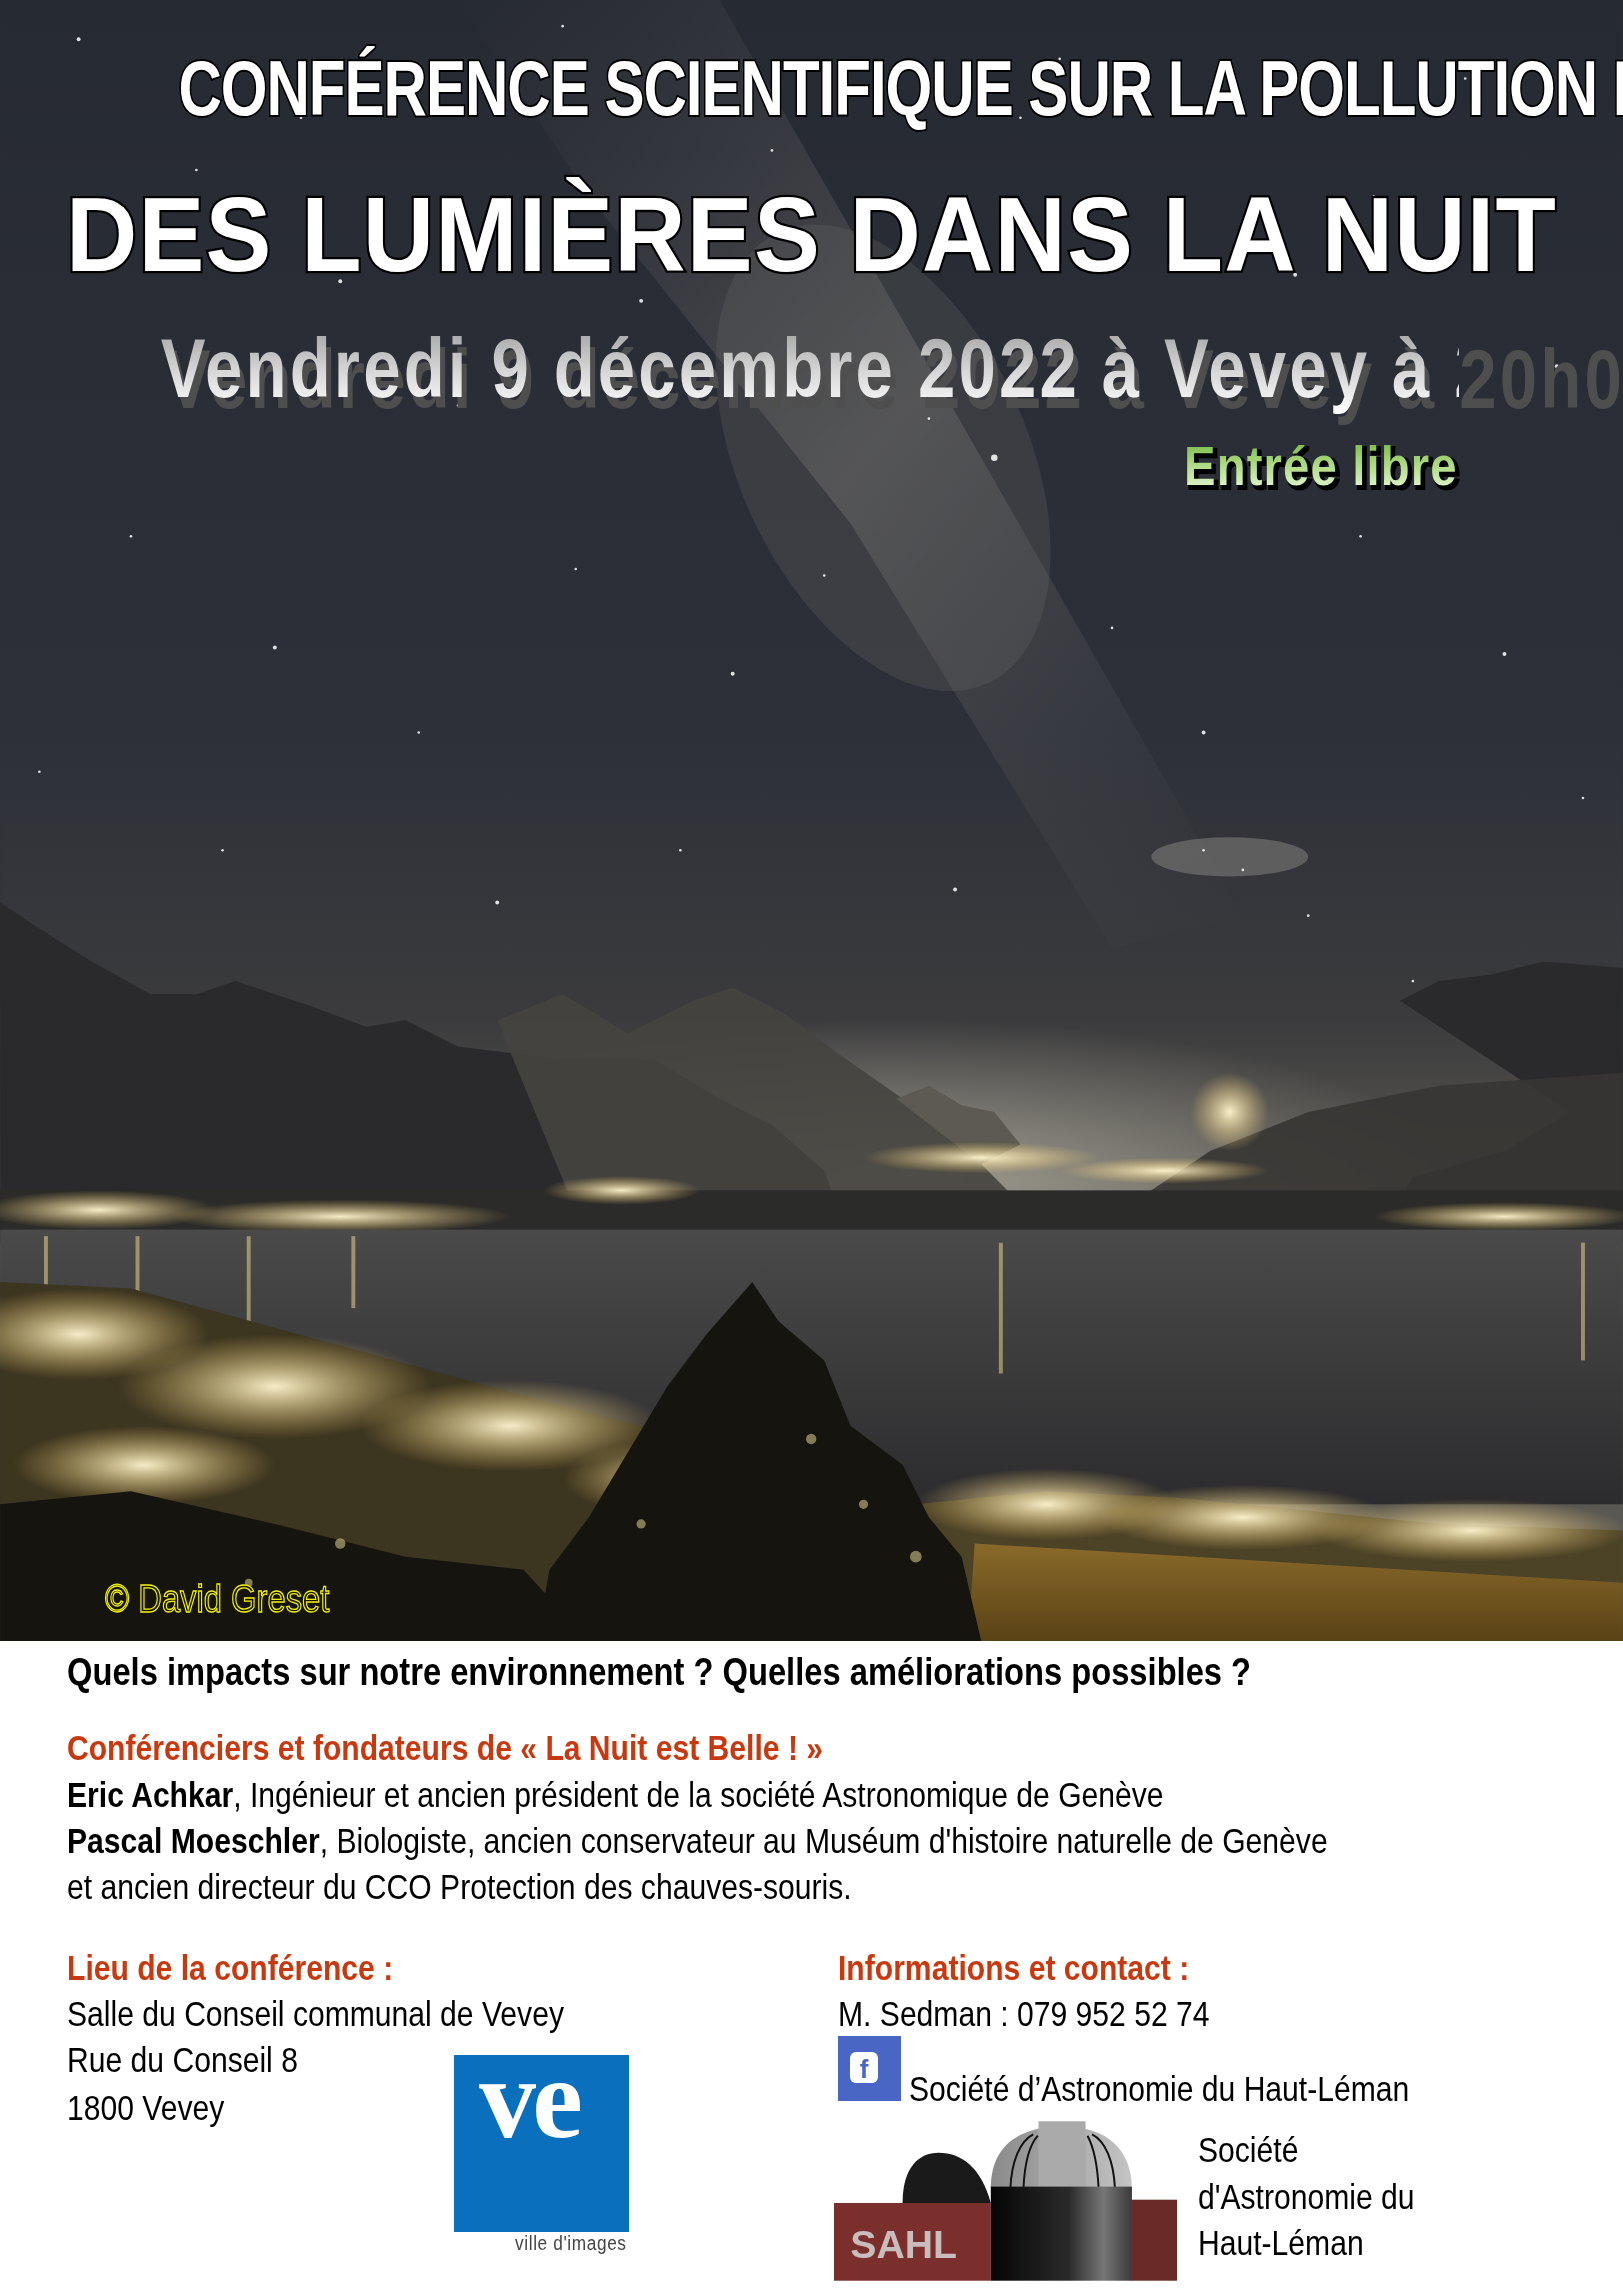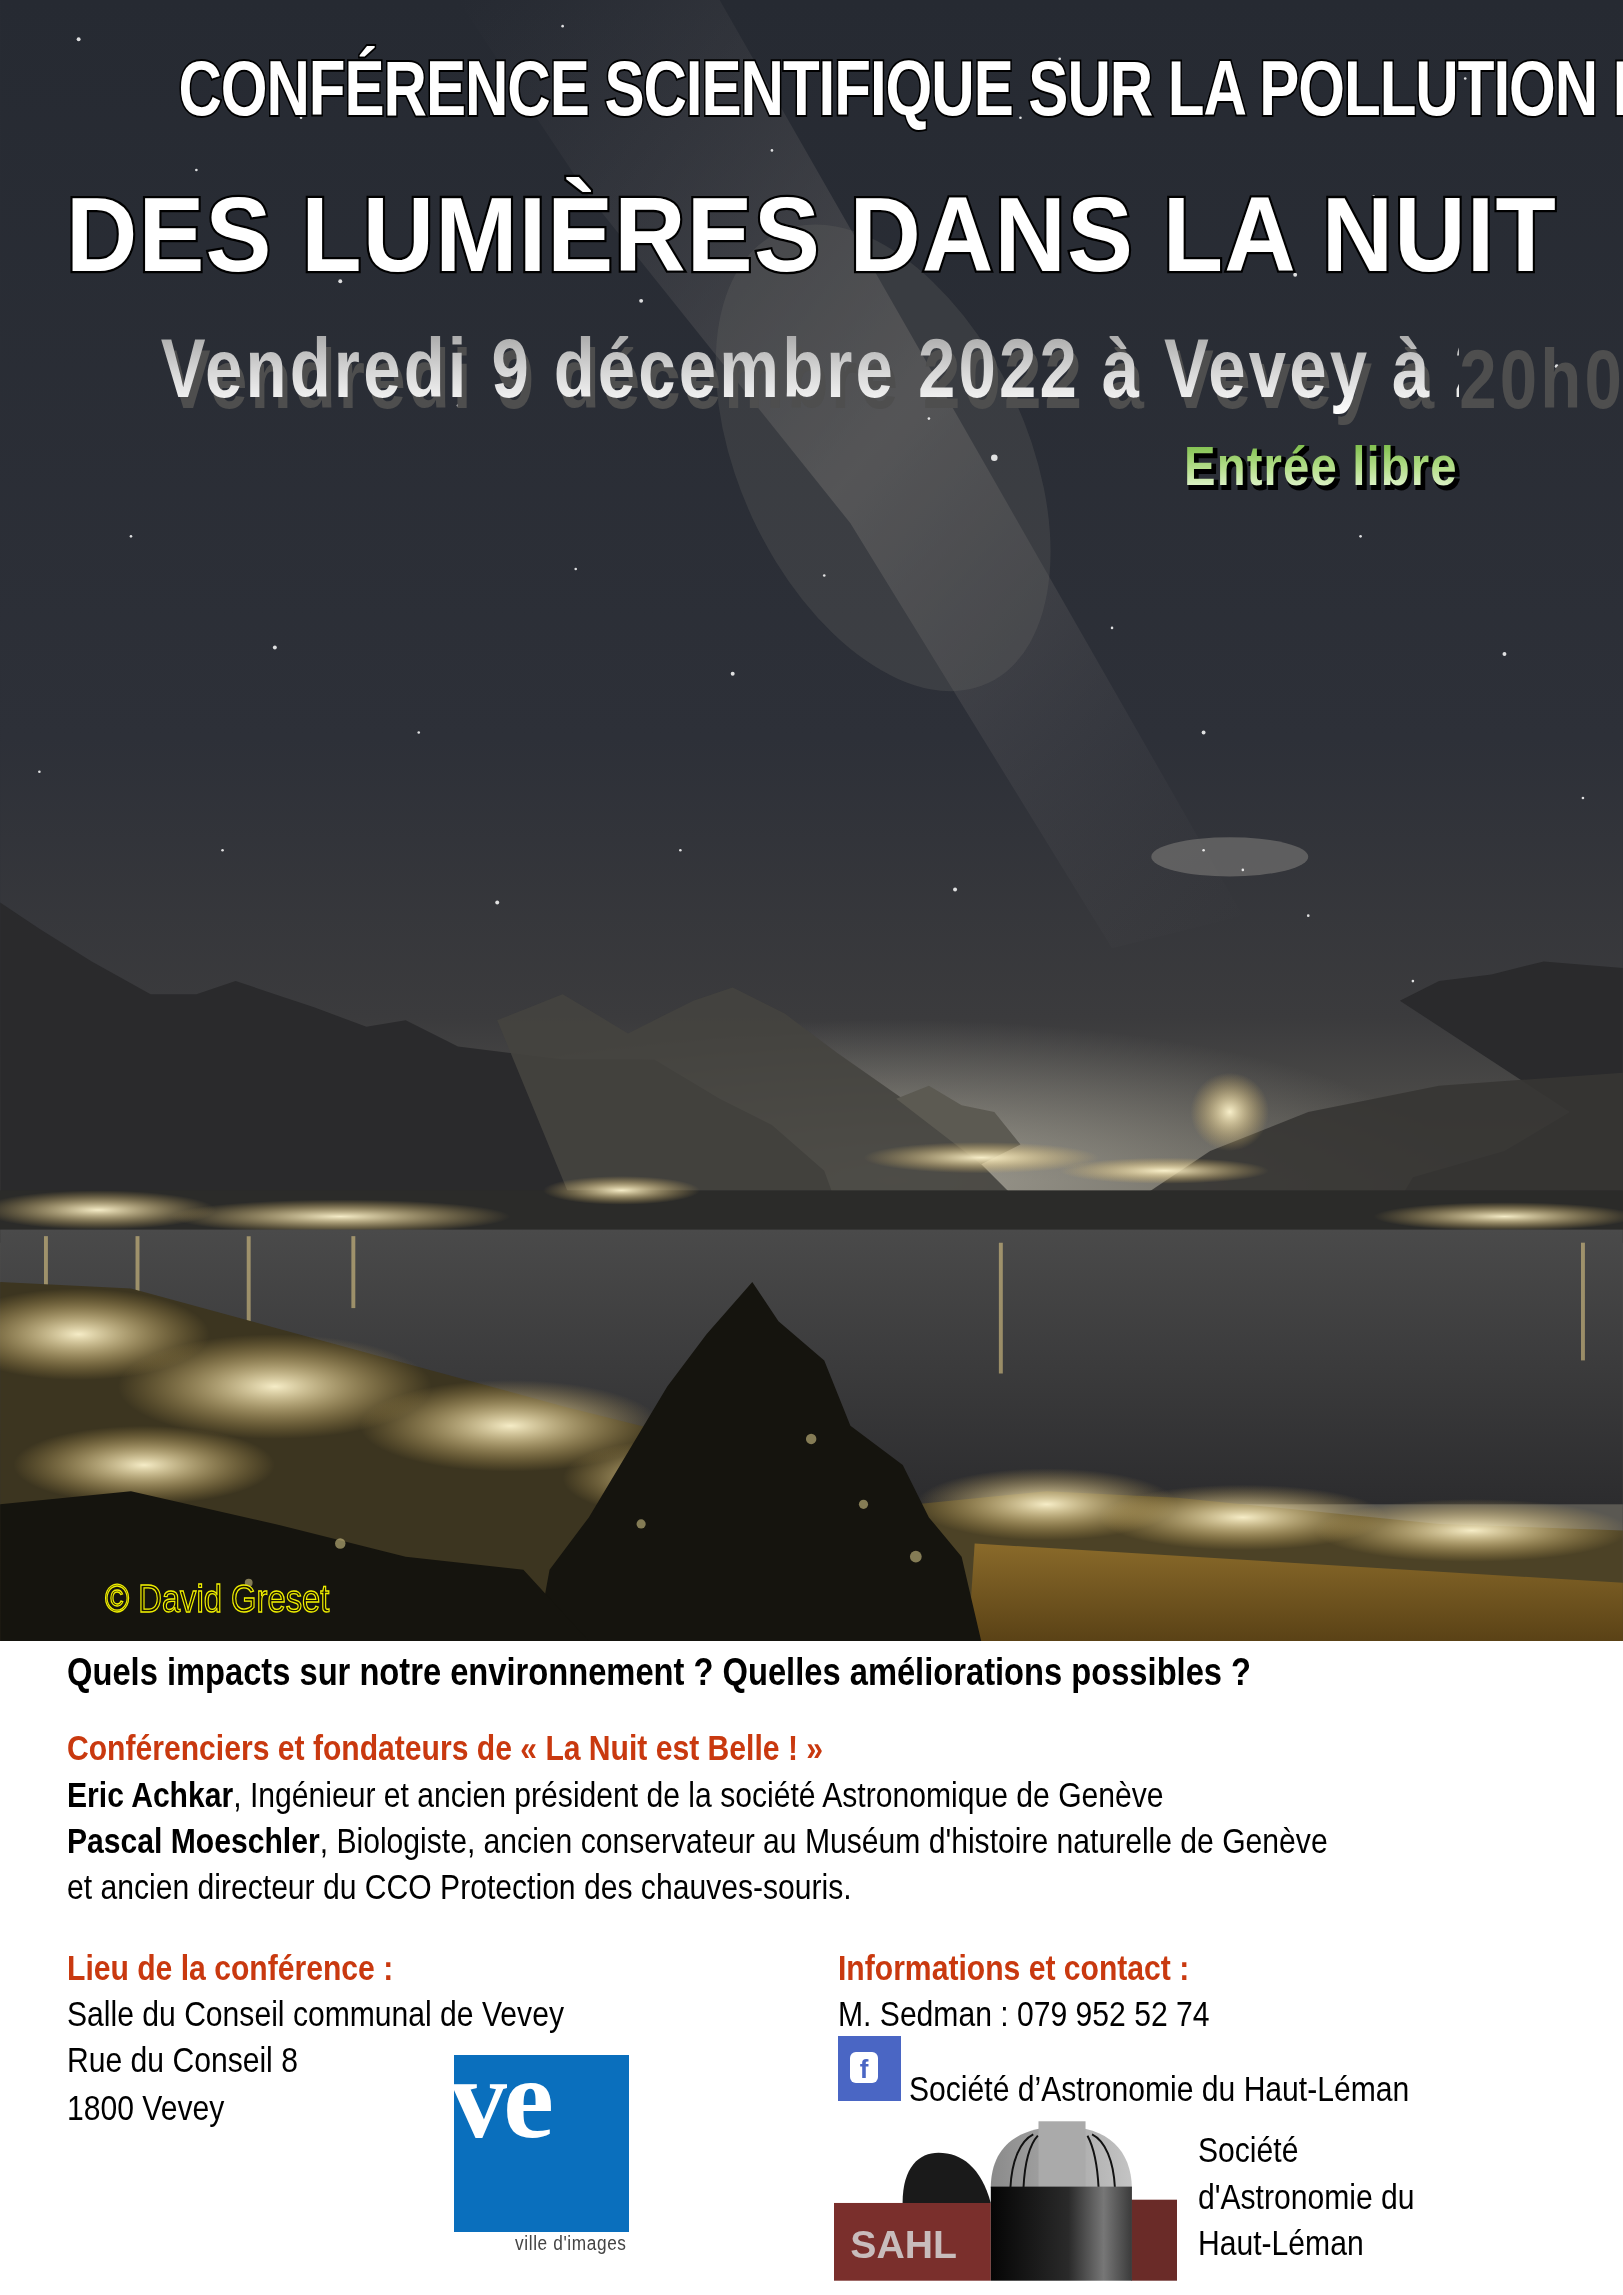--- a/index.html
+++ b/index.html
@@ -24,21 +24,21 @@
   .cal{transform:scaleX(0.86);transform-origin:0 0;}
   .q{left:67px;top:1649px;font-size:38px;font-weight:bold;line-height:46px;}
   .red{color:#c9390f;}
   .h{font-weight:bold;font-size:35px;line-height:43px;}
   .b{font-size:35px;line-height:43px;}
   .fb{position:absolute;left:838px;top:2036px;width:63px;height:65px;background:#4a66c4;}
   .fb .inner{position:absolute;left:12.4px;top:16.4px;width:27.5px;height:31px;background:#fff;border-radius:5.9px;}
   .fb .f{position:absolute;left:0;top:1.3px;width:27.5px;text-align:center;color:#4a66c4;font-family:"Liberation Sans",sans-serif;font-weight:bold;font-size:26px;line-height:30px;}
   .vevey{position:absolute;left:454px;top:2055px;width:175px;height:177px;background:#0a6fbd;overflow:hidden;}
   .vevey .l{position:absolute;left:-3.9px;font-family:"Liberation Serif",serif;font-weight:bold;color:#fff;font-size:114px;line-height:98px;letter-spacing:-3.9px;}
-  .vevey .l1{top:-5.2px;}
+  .vevey .l1{top:-5.2px;margin-left:29px;}
   .vevey .l2{top:65px;}
   .ville{position:absolute;left:515px;top:2233px;font-family:"Liberation Sans",sans-serif;color:#444;font-size:19.6px;line-height:21px;letter-spacing:0.7px;transform:scaleX(0.88);transform-origin:0 0;white-space:nowrap;}
   .sahl{position:absolute;left:834px;top:2121px;width:343px;height:160px;}
 </style>
 </head>
 <body>
 
 <div class="photo">
   <svg width="1623" height="1641" viewBox="0 0 2481 2509">
     <defs>

